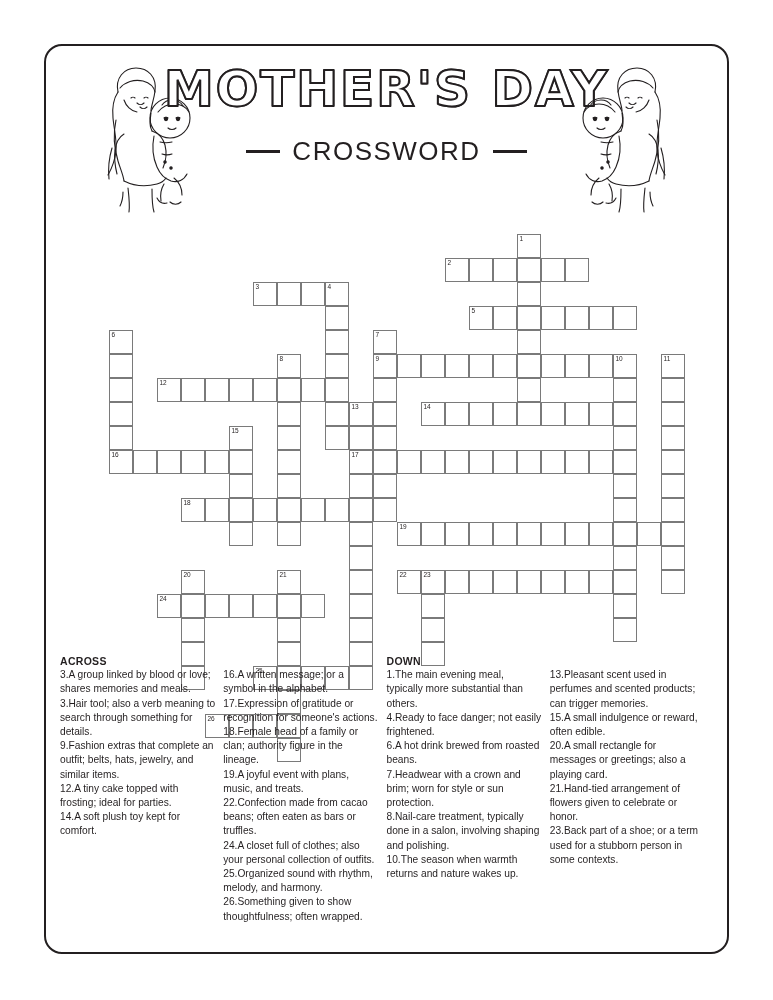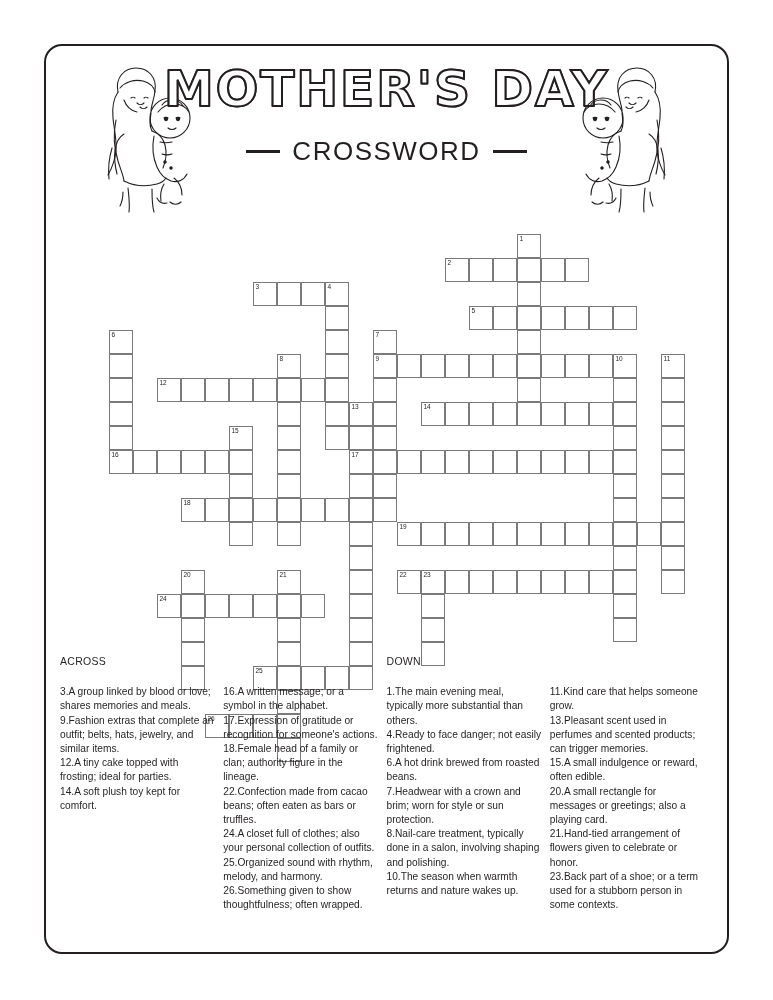--- a/index.html
+++ b/index.html
@@ -67,21 +67,21 @@
   }
 
   
   #clues {
     position:absolute; left:14px; right:14px; top:608px;
     display:flex; gap:0px;
     font-size:10.2px; line-height:14.2px;
     color:#231f20;
   }
   .cluecol { width:25%; padding-right:8px; }
-  .cluehead { font-weight:normal; font-size:10.5px; margin-bottom:17px; letter-spacing:.3px;}
+  .cluehead { font-weight:bold; font-size:10.5px; margin-bottom:0; letter-spacing:.3px;}
   .clue { margin:0; }
 
   
   #footer {
     position:absolute; right:24px; bottom:-42px;
     display:flex; align-items:flex-end;
   }
   #brandrow { display:flex; align-items:center; }
   #brandline { width:56px; height:4px; background:#000; margin-right:8px; }
   #brandtext {
@@ -409,52 +409,53 @@
         <div class="cell" style="left: 183px; top: 528px;"></div>
         <div class="cell" style="left: 207px; top: 528px;"></div>
       </div>
   </div>
 
   <div id="clues">
     <div class="cluecol">
       <div class="cluehead">ACROSS</div>
       <div id="ac1">
           <p class="clue">3.A group linked by blood or love; shares memories and meals.</p>
+          <p class="clue">3.Hair tool; also a verb meaning to search through something for details.</p>
           <p class="clue">9.Fashion extras that complete an outfit; belts, hats, jewelry, and similar items.</p>
           <p class="clue">12.A tiny cake topped with frosting; ideal for parties.</p>
           <p class="clue">14.A soft plush toy kept for comfort.</p>
         </div>
     </div>
     <div class="cluecol">
       <div class="cluehead">&nbsp;</div>
       <div id="ac2">
           <p class="clue">16.A written message; or a symbol in the alphabet.</p>
           <p class="clue">17.Expression of gratitude or recognition for someone's actions.</p>
           <p class="clue">18.Female head of a family or clan; authority figure in the lineage.</p>
+          <p class="clue">19.A joyful event with plans, music, and treats.</p>
           <p class="clue">22.Confection made from cacao beans; often eaten as bars or truffles.</p>
           <p class="clue">24.A closet full of clothes; also your personal collection of outfits.</p>
           <p class="clue">25.Organized sound with rhythm, melody, and harmony.</p>
           <p class="clue">26.Something given to show thoughtfulness; often wrapped.</p>
         </div>
     </div>
     <div class="cluecol">
       <div class="cluehead">DOWN</div>
       <div id="dn1">
           <p class="clue">1.The main evening meal, typically more substantial than others.</p>
           <p class="clue">4.Ready to face danger; not easily frightened.</p>
           <p class="clue">6.A hot drink brewed from roasted beans.</p>
           <p class="clue">7.Headwear with a crown and brim; worn for style or sun protection.</p>
           <p class="clue">8.Nail-care treatment, typically done in a salon, involving shaping and polishing.</p>
           <p class="clue">10.The season when warmth returns and nature wakes up.</p>
         </div>
     </div>
     <div class="cluecol">
       <div class="cluehead">&nbsp;</div>
       <div id="dn2">
-          <p class="clue">11.Kind care that helps someone grow.</p>
           <p class="clue">13.Pleasant scent used in perfumes and scented products; can trigger memories.</p>
           <p class="clue">15.A small indulgence or reward, often edible.</p>
           <p class="clue">20.A small rectangle for messages or greetings; also a playing card.</p>
           <p class="clue">21.Hand-tied arrangement of flowers given to celebrate or honor.</p>
           <p class="clue">23.Back part of a shoe; or a term used for a stubborn person in some contexts.</p>
         </div>
     </div>
   </div>
 
 

